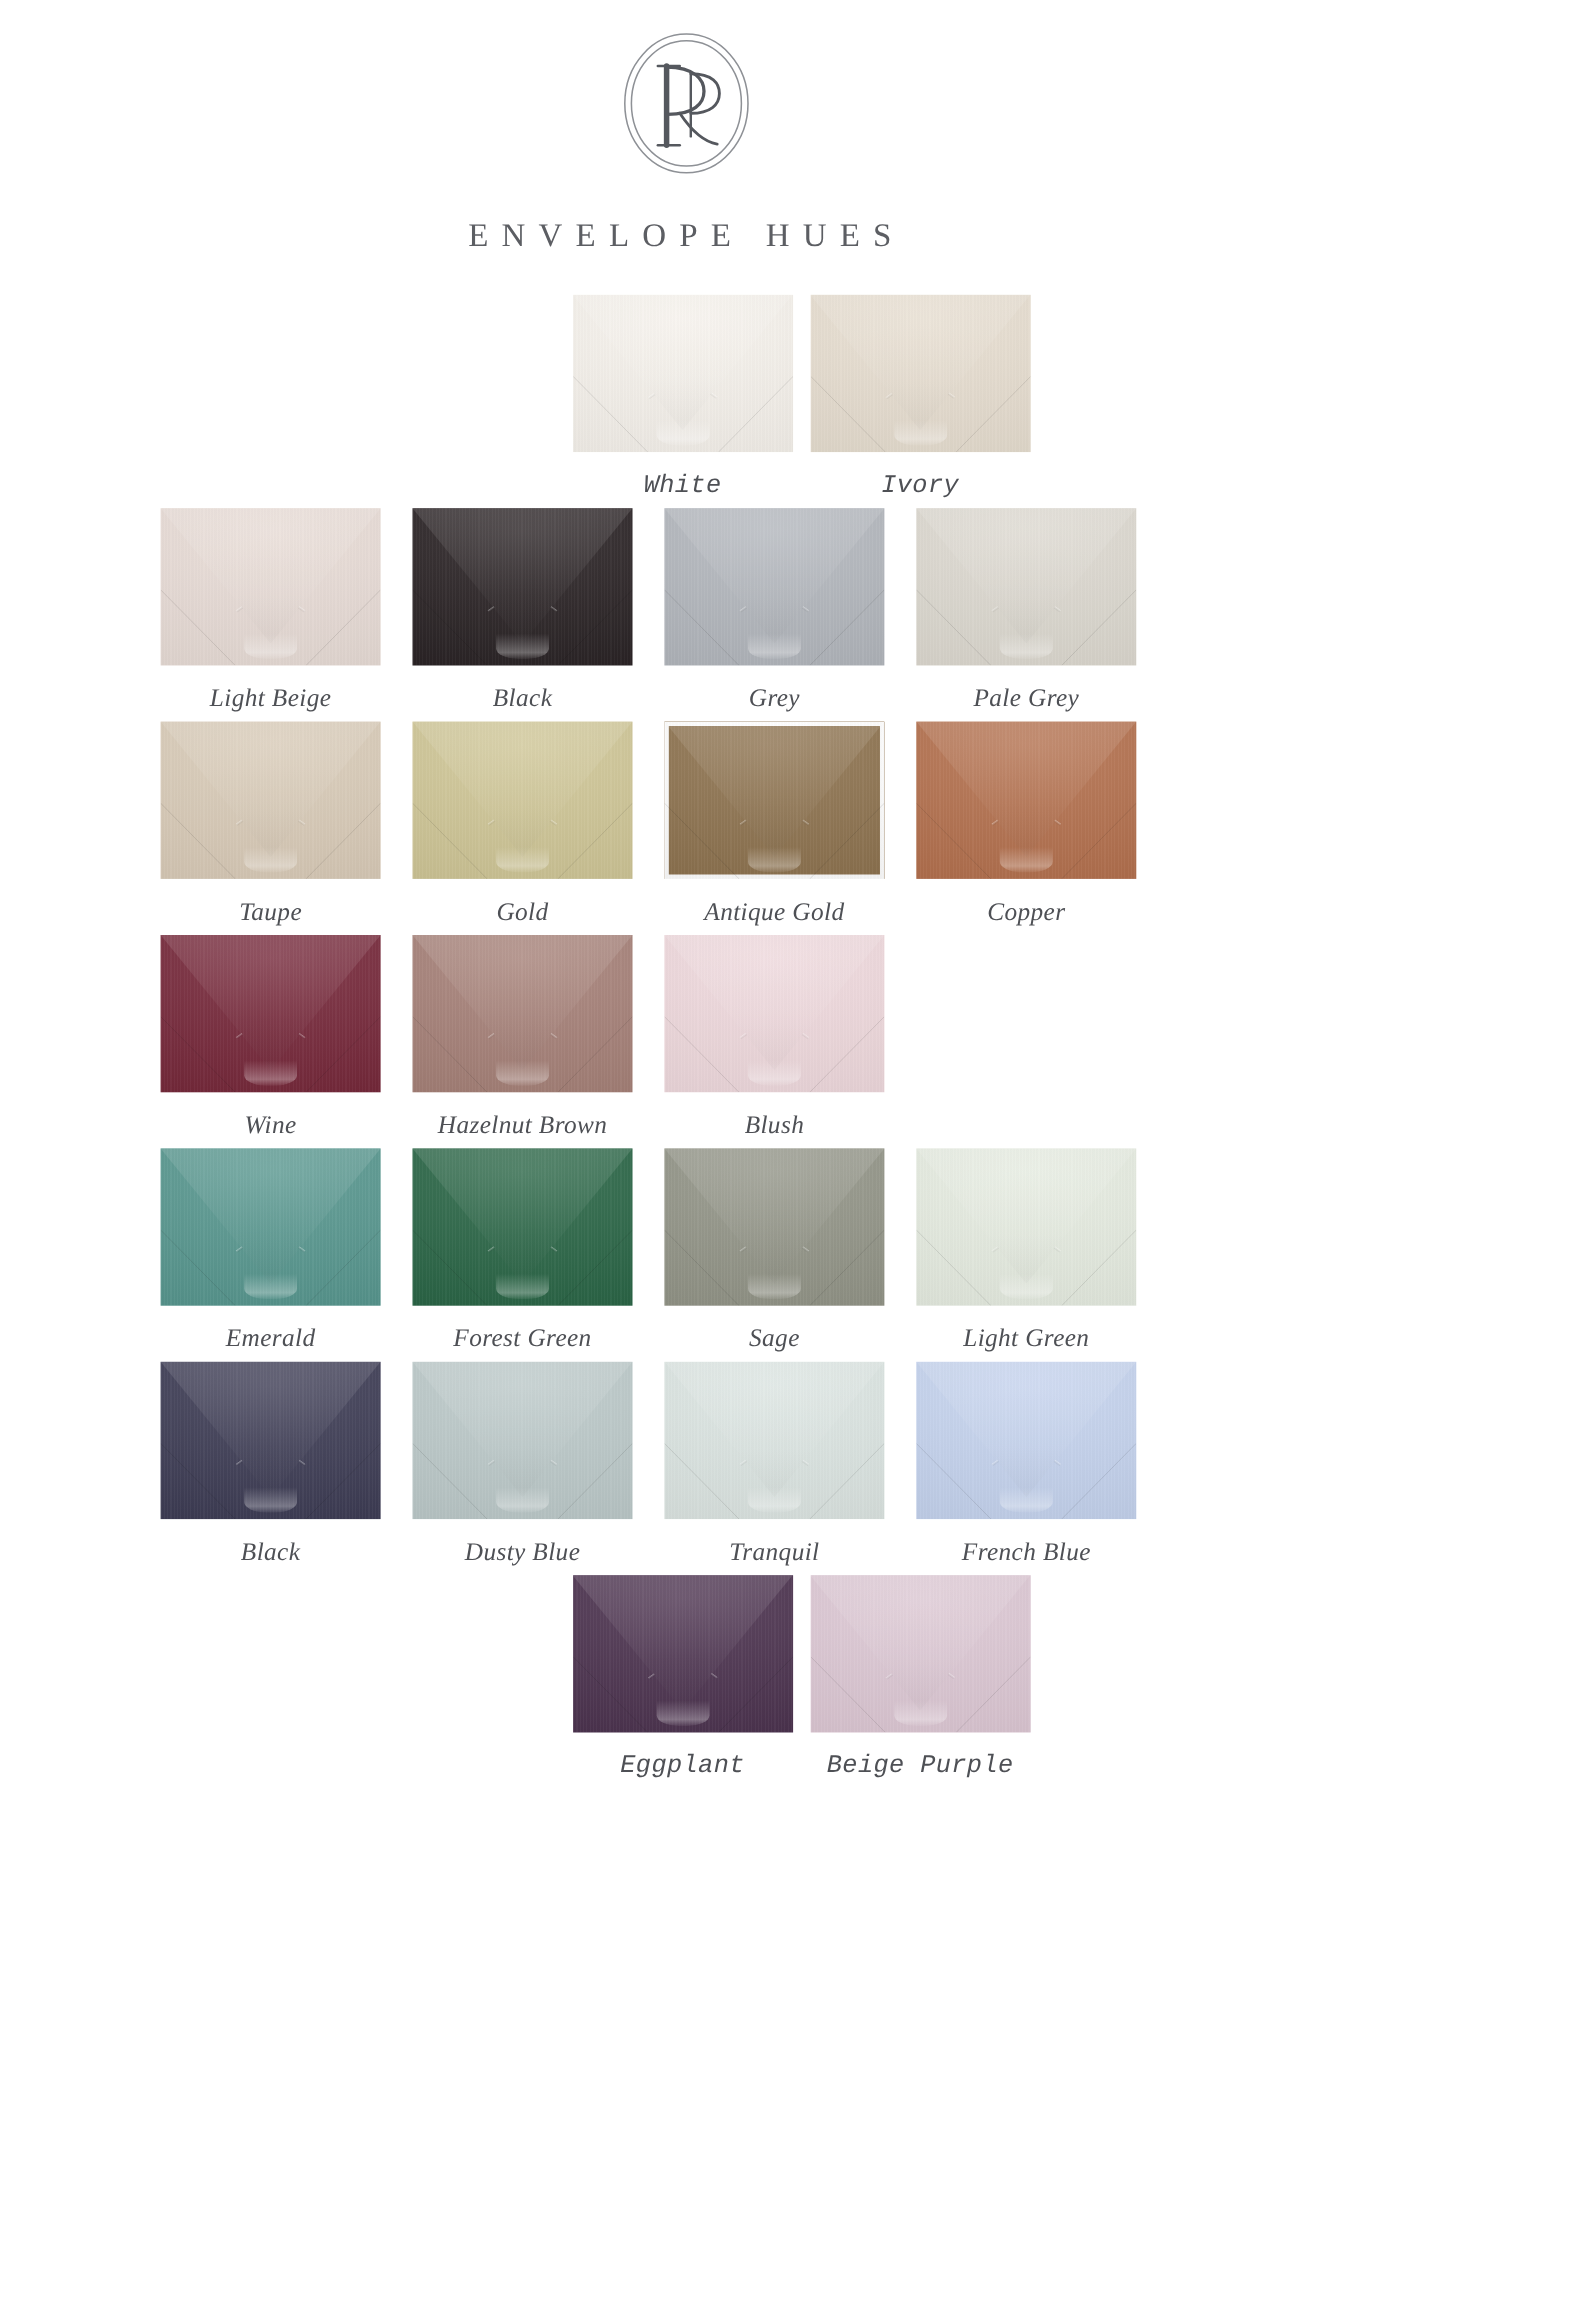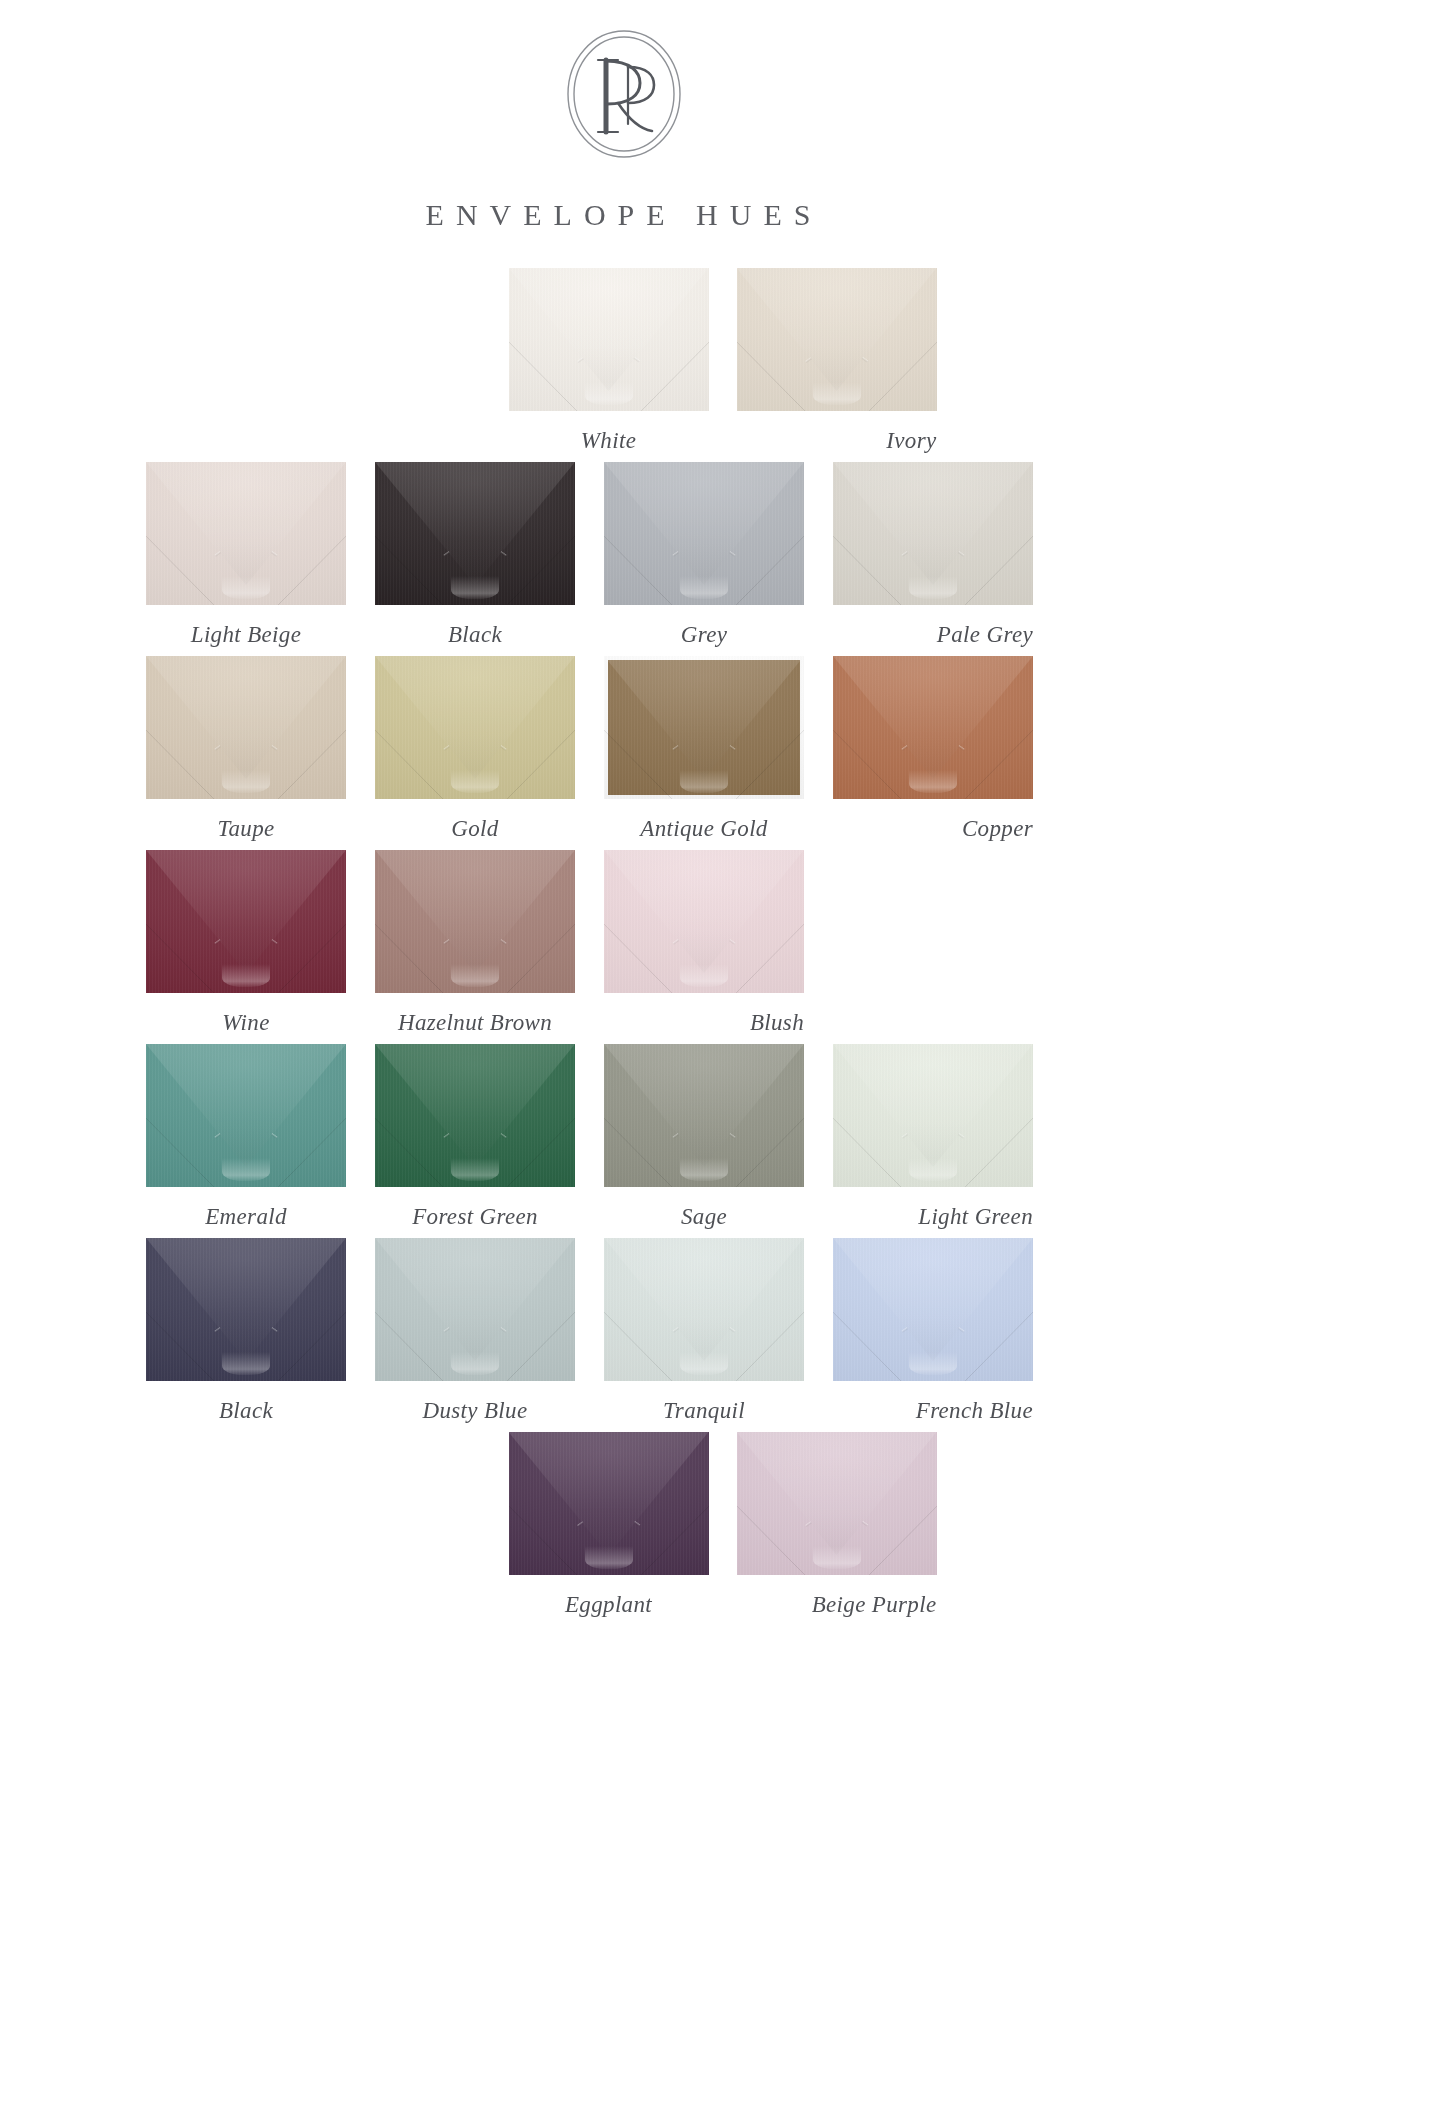--- a/index.html
+++ b/index.html
@@ -38,22 +38,22 @@
     display:flex;
     width:1153px;
     margin-bottom:8px;
   }
   .row.center{justify-content:center;}
   .cell{
     width:200px;
     margin-right:29px;
     display:flex;flex-direction:column;align-items:center;
   }
-  .row.center .cell{margin-left:14px;margin-right:14px;}
-  .cell:last-child{margin-right:0;align-items:flex-end;}
+  .row.center .cell{margin-left:14px;margin-right:2px;font-family:Liberation Mono, monospace;}
+  .cell:last-child{margin-right:0;}
 
   .env{
     position:relative;
     width:200px;height:143px;
     overflow:hidden;
     background:#ddd;
   }
   .env.framed{box-shadow:0 0 0 4px #ffffff inset;}
   .env .vflap{
     position:absolute;left:0;top:0;width:100%;height:100%;

